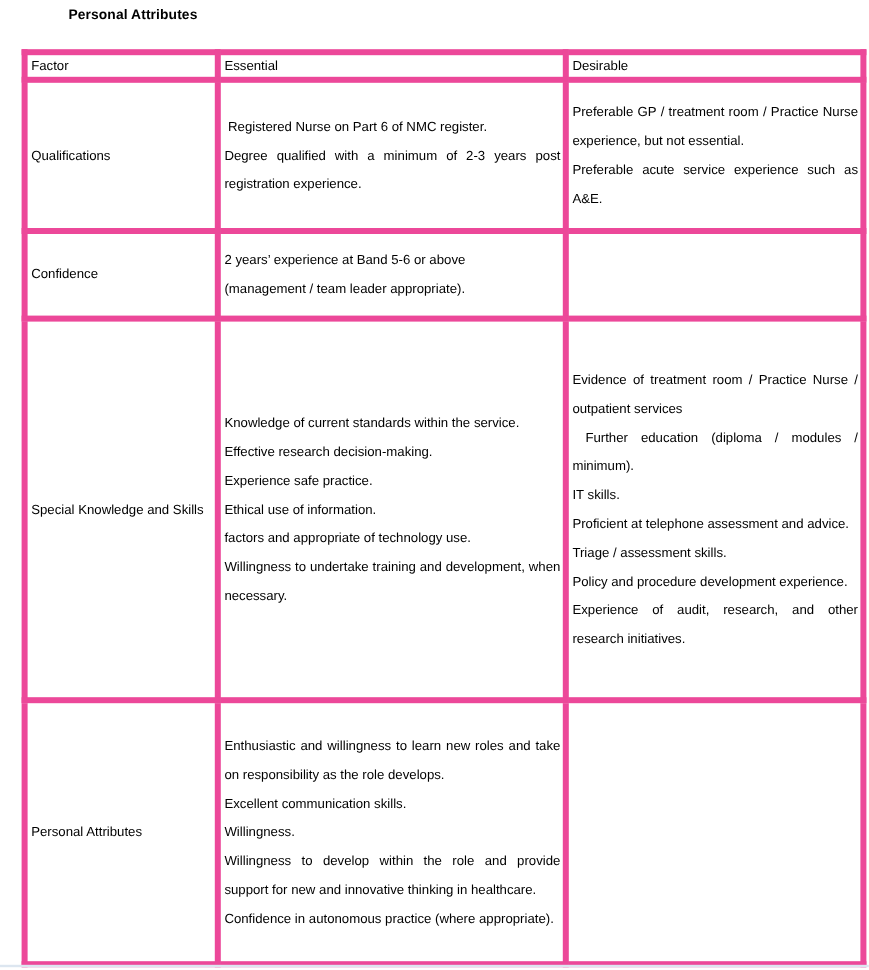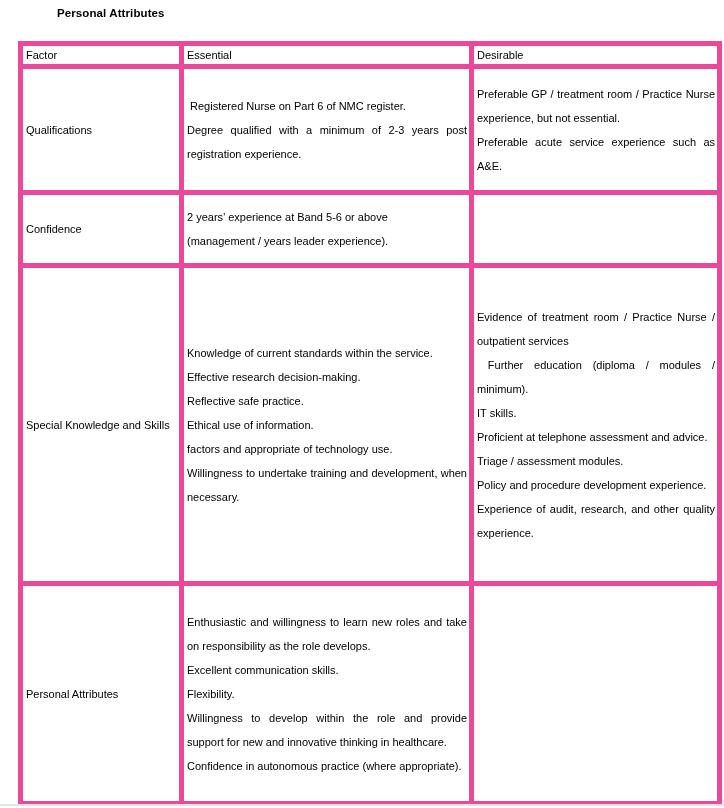--- a/index.html
+++ b/index.html
@@ -98,52 +98,52 @@
     <td class="desirable">
           <p>Preferable GP / treatment room / Practice Nurse experience, but not essential.</p>
           <p>Preferable acute service experience such as A&amp;E.</p>
         </td>
   </tr>
 
   <tr>
     <td class="factor">Confidence</td>
     <td class="essential">
           <p>2 years’ experience at Band 5-6 or above</p>
-          <p>(management / years leader experience).</p>
+          <p>(management / team leader appropriate).</p>
         </td>
     <td class="desirable"></td>
   </tr>
 
   <tr>
     <td class="factor">Special Knowledge and Skills</td>
     <td class="essential">
           <p>Knowledge of current standards within the service.</p>
           <p>Effective research decision-making.</p>
-          <p>Reflective safe practice.</p>
+          <p>Experience safe practice.</p>
           <p>Ethical use of information.</p>
           <p>factors and appropriate of technology use.</p>
           <p>Willingness to undertake training and development, when necessary.</p>
         </td>
     <td class="desirable">
           <p>Evidence of treatment room / Practice Nurse / outpatient services</p>
           <p> Further education (diploma / modules / minimum).</p>
           <p>IT skills.</p>
           <p>Proficient at telephone assessment and advice.</p>
-          <p>Triage / assessment modules.</p>
+          <p>Triage / assessment skills.</p>
           <p>Policy and procedure development experience.</p>
-          <p>Experience of audit, research, and other quality experience.</p>
+          <p>Experience of audit, research, and other research initiatives.</p>
         </td>
   </tr>
 
   <tr>
     <td class="factor">Personal Attributes</td>
     <td class="essential">
           <p>Enthusiastic and willingness to learn new roles and take on responsibility as the role develops.</p>
           <p>Excellent communication skills.</p>
-          <p>Flexibility.</p>
+          <p>Willingness.</p>
           <p>Willingness to develop within the role and provide support for new and innovative thinking in healthcare.</p>
           <p>Confidence in autonomous practice (where appropriate).</p>
         </td>
     <td class="desirable"></td>
   </tr>
 </tbody>
 </table>
 
 <div class="bottom-strip"></div>
 

